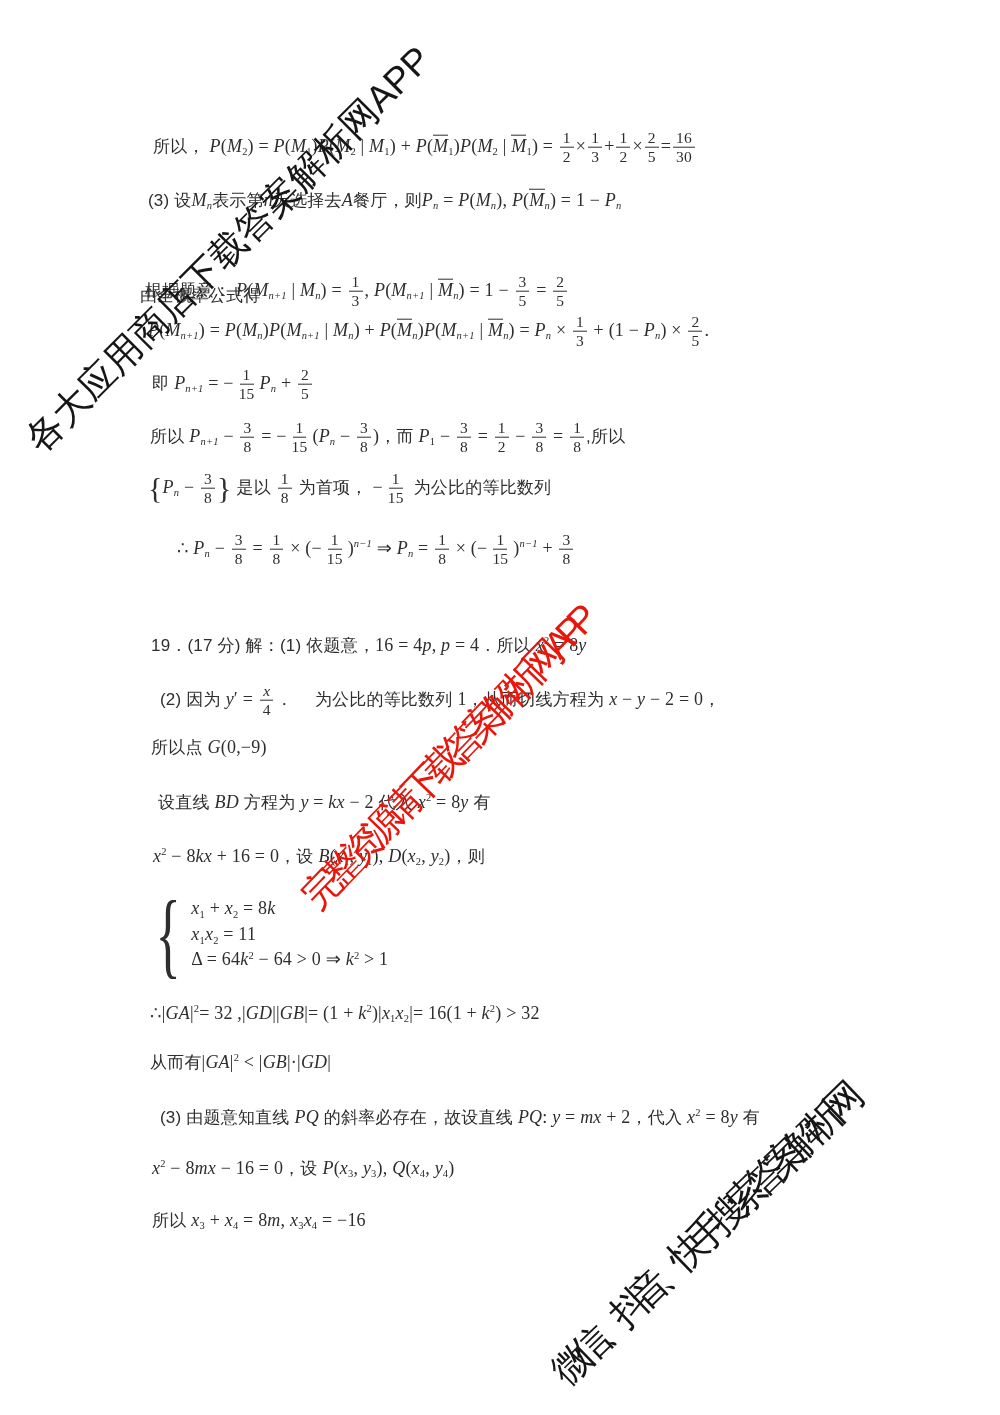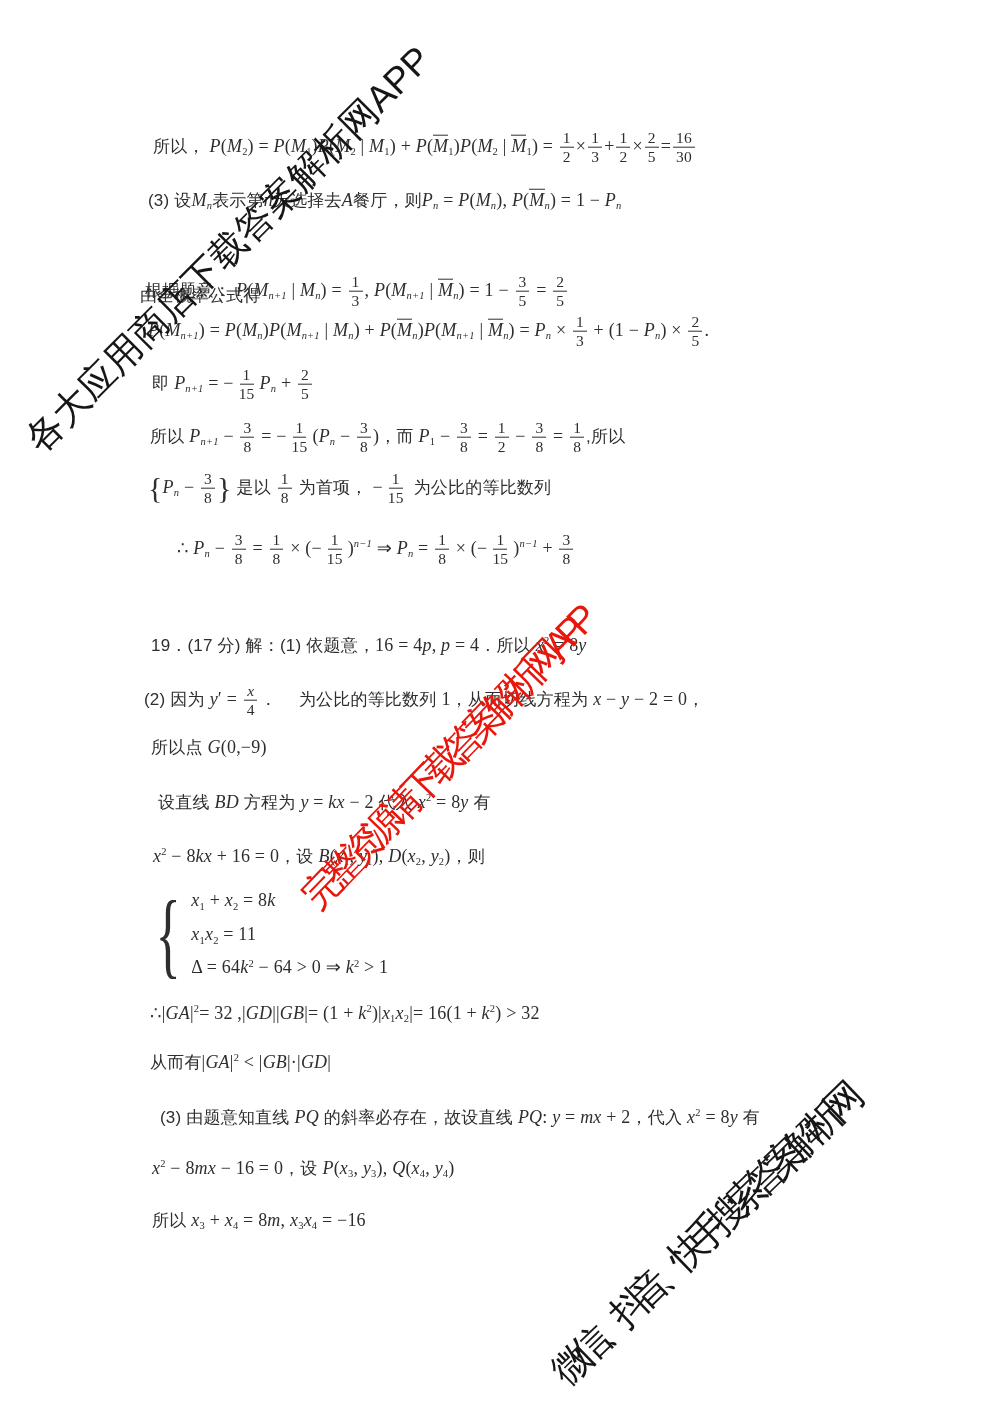--- a/index.html
+++ b/index.html
@@ -25,21 +25,21 @@
   }
   .fn{border-bottom:1.4px solid #2e2e2e;padding:0 3px;}
   .fd{padding:0 3px;}
   .bar{display:inline-block;border-top:1.4px solid #2e2e2e;line-height:1.05;padding-top:1px;}
   .mb{font-size:30px;vertical-align:middle;line-height:0;font-weight:300;}
   .sysline{display:flex;align-items:center;}
   .sbrace{
     display:inline-block;font-family:"Liberation Serif",serif;font-size:96px;
     font-weight:300;line-height:0.85;transform:scaleX(0.55);margin-left:-10px;
   }
-  .srows{display:inline-flex;flex-direction:column;gap:11px;}
+  .srows{display:inline-flex;flex-direction:column;gap:3px;}
   .srow{white-space:nowrap;}
   .wm{
     position:absolute;white-space:nowrap;font-family:"Liberation Sans",sans-serif;
     transform-origin:0 50%;line-height:1;z-index:9;font-weight:400;
   }
   .wm1{left:32px;top:427px;font-size:37px;transform:rotate(-45deg);}
   .wm2{left:309px;top:883px;font-size:38px;letter-spacing:-9px;transform:rotate(-46deg);}
   .wm3{left:558px;top:1358px;font-size:38px;letter-spacing:-11px;transform:rotate(-44deg);}
 </style>
 </head>
@@ -134,21 +134,21 @@
           <span class="fn">1</span>
           <span class="fd">8</span>
         </span><span class="rm"> × (−</span><span class="frac">
           <span class="fn">1</span>
           <span class="fd">15</span>
         </span><span class="rm">)</span><sup class="rm it">n−1</sup><span class="rm"> + </span><span class="frac">
           <span class="fn">3</span>
           <span class="fd">8</span>
         </span></div>
       <div class="line" style="left: 151px; top: 645px;"><span class="cjk">19．(17 分) 解：(1) 依题意，</span><span class="rm">16 = 4</span><span class="it">p</span><span class="rm">, </span><span class="it">p</span><span class="rm"> = 4</span><span class="cjk">．所以 </span><span class="it">x</span><sup class="rm">2</sup><span class="rm"> = 8</span><span class="it">y</span></div>
-      <div class="line" style="left: 144px; top: 700px;"><span class="cjk">(2) 因为 </span><span class="it">y</span><span class="rm">′ = </span><span class="frac">
+      <div class="line" style="left: 160px; top: 700px;"><span class="cjk">(2) 因为 </span><span class="it">y</span><span class="rm">′ = </span><span class="frac">
           <span class="fn it">x</span>
           <span class="fd">4</span>
         </span><span class="cjk">．</span><span style="display: inline-block; width: 22px;"></span><span class="cjk">为公比的等比数列 </span><span class="rm">1</span><span class="cjk">，从而切线方程为 </span><span class="it">x</span><span class="rm"> − </span><span class="it">y</span><span class="rm"> − 2 = 0</span><span class="cjk">，</span></div>
       <div class="line" style="left: 151px; top: 747px;"><span class="cjk">所以点 </span><span class="it">G</span><span class="rm">(0,−9)</span></div>
       <div class="line" style="left: 158px; top: 802px;"><span class="cjk">设直线 </span><span class="it">BD</span><span class="cjk"> 方程为 </span><span class="it">y</span><span class="rm"> = </span><span class="it">kx</span><span class="rm"> − 2 </span><span class="cjk">代入 </span><span class="it">x</span><sup class="rm">2</sup><span class="rm"> = 8</span><span class="it">y</span><span class="cjk"> 有</span></div>
       <div class="line" style="left: 153px; top: 856px;"><span class="it">x</span><sup class="rm">2</sup><span class="rm"> − 8</span><span class="it">kx</span><span class="rm"> + 16 = 0</span><span class="cjk">，设 </span><span class="it">B</span><span class="rm">(</span><span class="it">x</span><sub class="rm">1</sub><span class="rm">, </span><span class="it">y</span><sub class="rm">1</sub><span class="rm">), </span><span class="it">D</span><span class="rm">(</span><span class="it">x</span><sub class="rm">2</sub><span class="rm">, </span><span class="it">y</span><sub class="rm">2</sub><span class="rm">)</span><span class="cjk">，则</span></div>
       <div class="line sysline" style="left: 155px; top: 934px;">
         <span class="sbrace">{</span>
         <span class="srows">
           <div class="srow"><span class="it">x</span><sub class="rm">1</sub><span class="rm"> + </span><span class="it">x</span><sub class="rm">2</sub><span class="rm"> = 8</span><span class="it">k</span></div>

